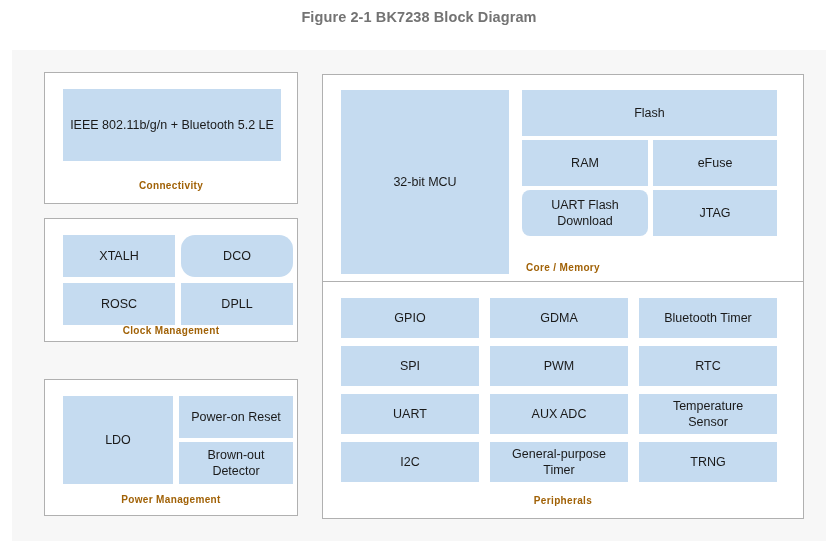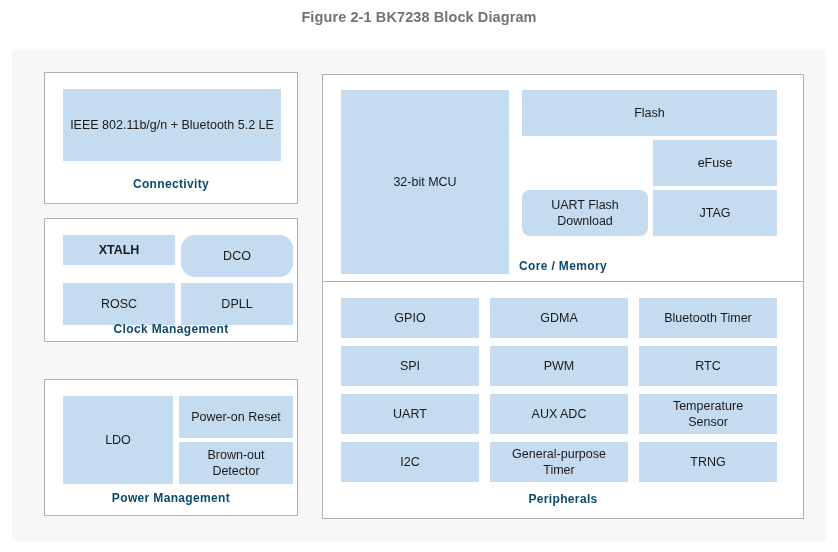--- a/index.html
+++ b/index.html
@@ -40,23 +40,23 @@
     background: #ffffff;
     border: 1px solid #b0b0b0;
     box-sizing: border-box;
   }
   .panel-caption {
     position: absolute;
     left: 0;
     right: 0;
     bottom: 0;
     text-align: center;
-    font-size: 12px;
+    font-size: 10px;
     font-weight: bold;
-    color: #0c4a6e;
+    color: #a16207;
     letter-spacing: 0.35px;
   }
 
   
   .blk {
     position: absolute;
     background: #c5dbf0;
     color: #1a1a1a;
     font-size: 12.5px;
     display: flex;
@@ -71,21 +71,21 @@
   
   #panel-connectivity { left: 32px;  top: 22px;  width: 254px; height: 132px; }
   #panel-clock        { left: 32px;  top: 168px; width: 254px; height: 124px; }
   #panel-power        { left: 32px;  top: 329px; width: 254px; height: 137px; }
 
   
   #blk-wifi-bt { left: 18px; top: 16px; width: 218px; height: 72px; }
   #panel-connectivity .panel-caption { bottom: 12px; }
 
   
-  #blk-xtalh { left: 18px; top: 16px;  width: 112px; height: 30px; font-weight: bold; }
+  #blk-xtalh { left: 18px; top: 16px;  width: 112px; height: 42px; }
   #blk-dco   { left: 136px; top: 16px; width: 112px; height: 42px; border-radius: 14px; }
   #blk-rosc  { left: 18px; top: 64px;  width: 112px; height: 42px; }
   #blk-dpll  { left: 136px; top: 64px; width: 112px; height: 42px; }
   #panel-clock .panel-caption { bottom: 5px; }
 
   
   #blk-ldo    { left: 18px;  top: 16px; width: 110px; height: 88px; }
   #blk-por    { left: 134px; top: 16px; width: 114px; height: 42px; }
   #blk-bod    { left: 134px; top: 62px; width: 114px; height: 42px; }
   #panel-power .panel-caption { bottom: 10px; }
@@ -158,20 +158,21 @@
   <div class="panel" id="panel-power">
     <div class="blk" id="blk-ldo">LDO</div>
     <div class="blk" id="blk-por">Power-on Reset</div>
     <div class="blk" id="blk-bod">Brown-out Detector</div>
     <div class="panel-caption">Power Management</div>
   </div>
 
   <div class="panel" id="panel-core">
     <div class="blk" id="blk-mcu">32-bit MCU</div>
     <div class="blk" id="blk-flash">Flash</div>
+    <div class="blk" id="blk-ram">RAM</div>
     <div class="blk" id="blk-efuse">eFuse</div>
     <div class="blk" id="blk-uartfd">UART Flash Download</div>
     <div class="blk" id="blk-jtag">JTAG</div>
     <div class="panel-caption">Core / Memory</div>
   </div>
 
   <div class="panel" id="panel-peri">
     <div class="peri-grid">
       <div class="peri-cell pr0 pc0">GPIO</div>
       <div class="peri-cell pr0 pc1">GDMA</div>

